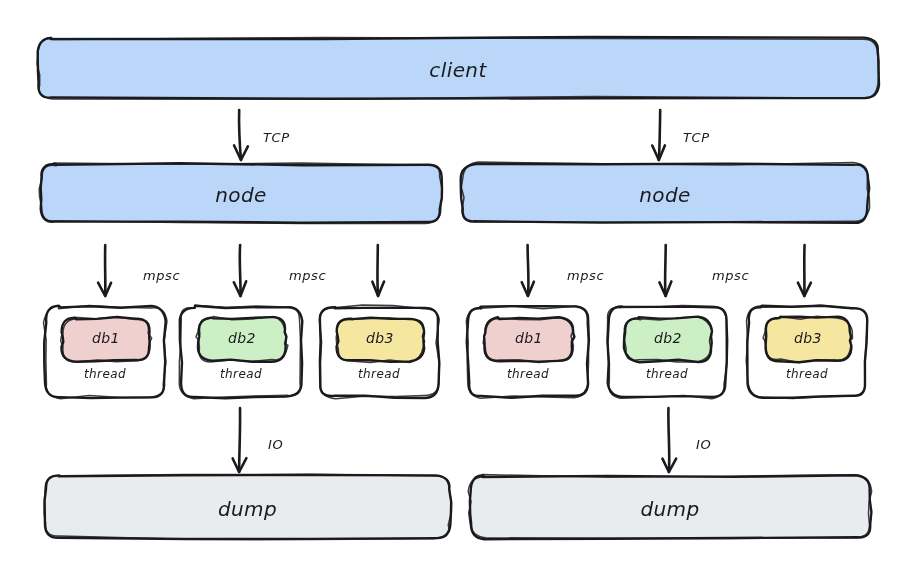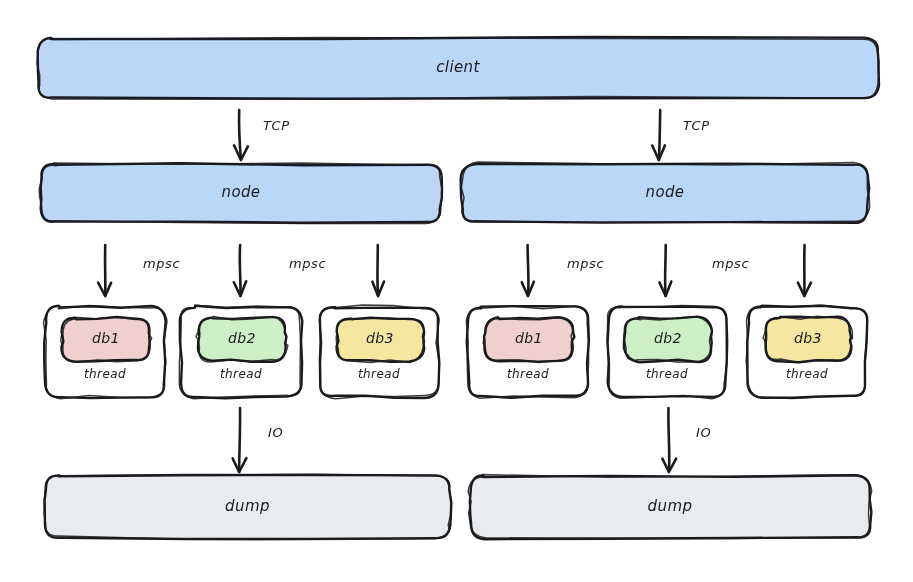--- a/index.html
+++ b/index.html
@@ -33,34 +33,35 @@
     stroke-linejoin: round;
   }
   .sk-fill {
     stroke: none;
   }
   .node-label {
     position: absolute;
     text-align: center;
     color: #1b1b1f;
     font-family: "DejaVu Sans", sans-serif;
-    font-size: 15px;
+    font-size: 20px;
     letter-spacing: 0.4px;
     white-space: nowrap;
     pointer-events: none;
     font-style: italic;
   }
   .edge-label {
     position: absolute;
     color: #1b1b1f;
     font-family: "DejaVu Sans", sans-serif;
     font-size: 13px;
     letter-spacing: 0.6px;
     white-space: nowrap;
     font-style: italic;
+    margin-top: 12px;
   }
   .db-label {
     font-size: 14px;
   }
   .thread-label {
     font-size: 12px;
   }
 </style>
 </head>
 <body>

